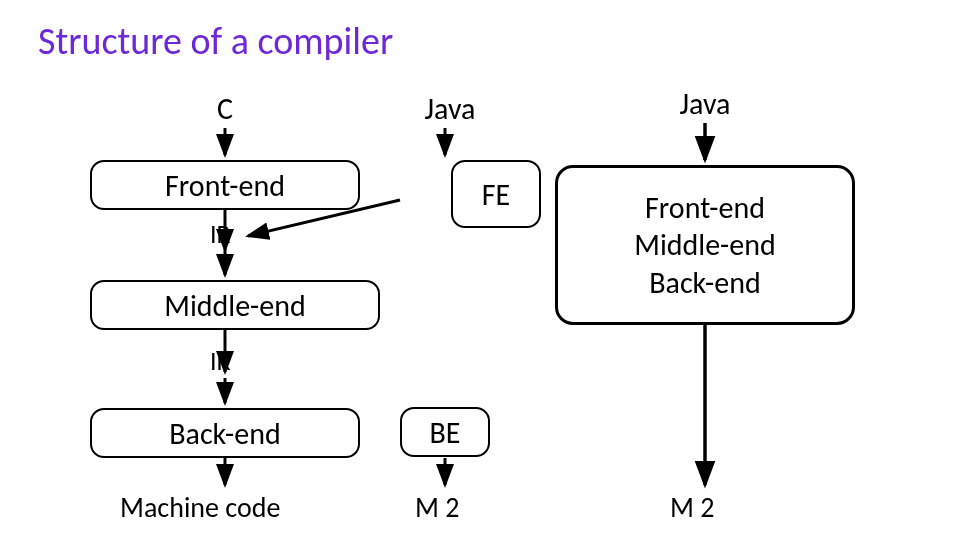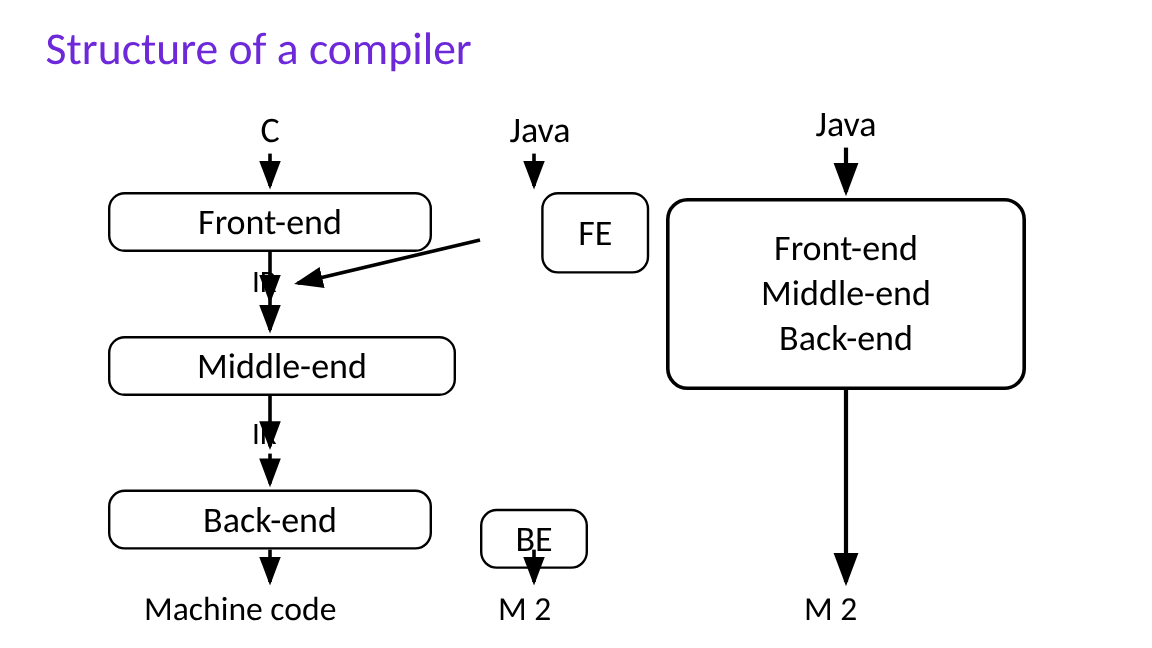--- a/index.html
+++ b/index.html
@@ -75,21 +75,21 @@
 <div class="box" style="left:421px; top:160px; width:90px; height:68px;margin-left:30px;">FE</div>
 
 <div class="smalllabel" style="left:210px; top:218px;">IR</div>
 
 <div class="box" style="left:90px; top:280px; width:290px; height:50px;">Middle-end</div>
 
 <div class="smalllabel" style="left:210px; top:345px;">IR</div>
 
 <div class="box" style="left:90px; top:408px; width:270px; height:50px;">Back-end</div>
 
-<div class="box" style="left:400px; top:424px; width:90px; height:50px;">BE</div>
+<div class="box" style="left:400px; top:407px; width:90px; height:50px;">BE</div>
 
 <div class="label" style="left:120px; top:490px; font-size:28px;text-align:center;">Machine code</div>
 
 <div class="label" style="left:415px; top:490px; font-size:28px;">M 2</div>
 
 <div class="label" style="left:665px; top:85px; width:80px;">Java</div>
 
 <div class="bigbox" style="left:555px; top:165px; width:300px; height:160px;">
   <div>Front-end</div>
   <div>Middle-end</div>

